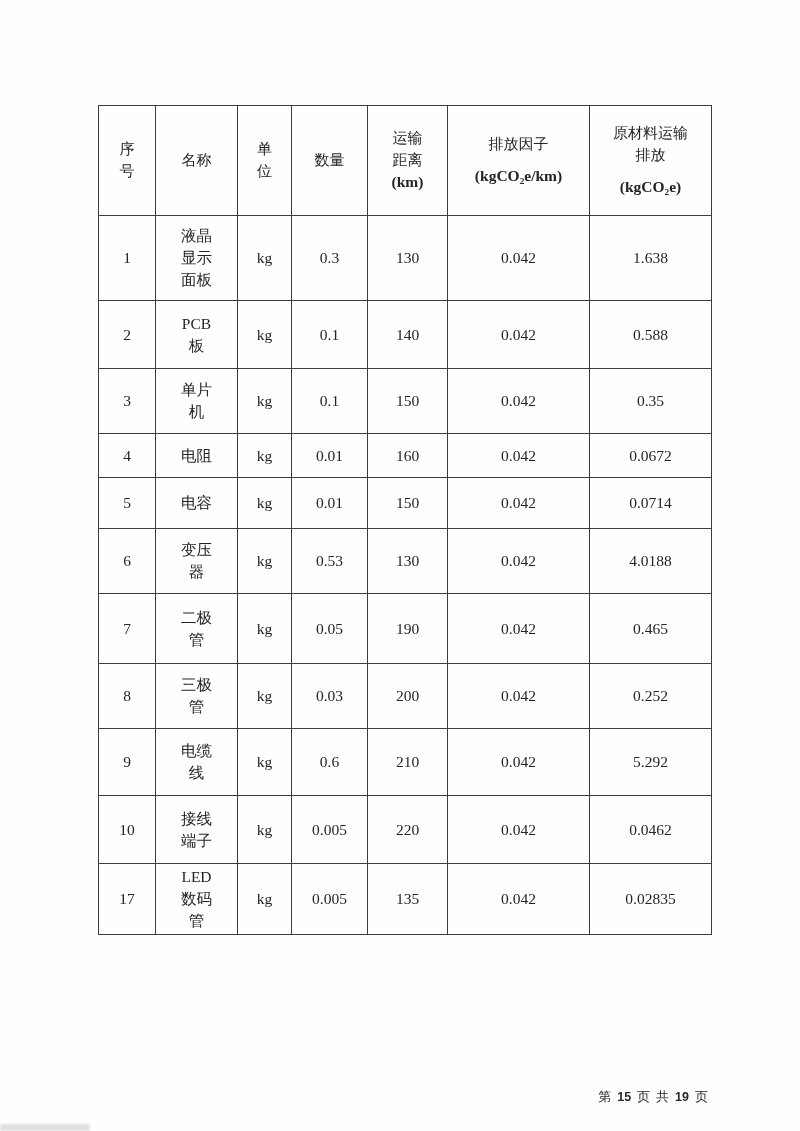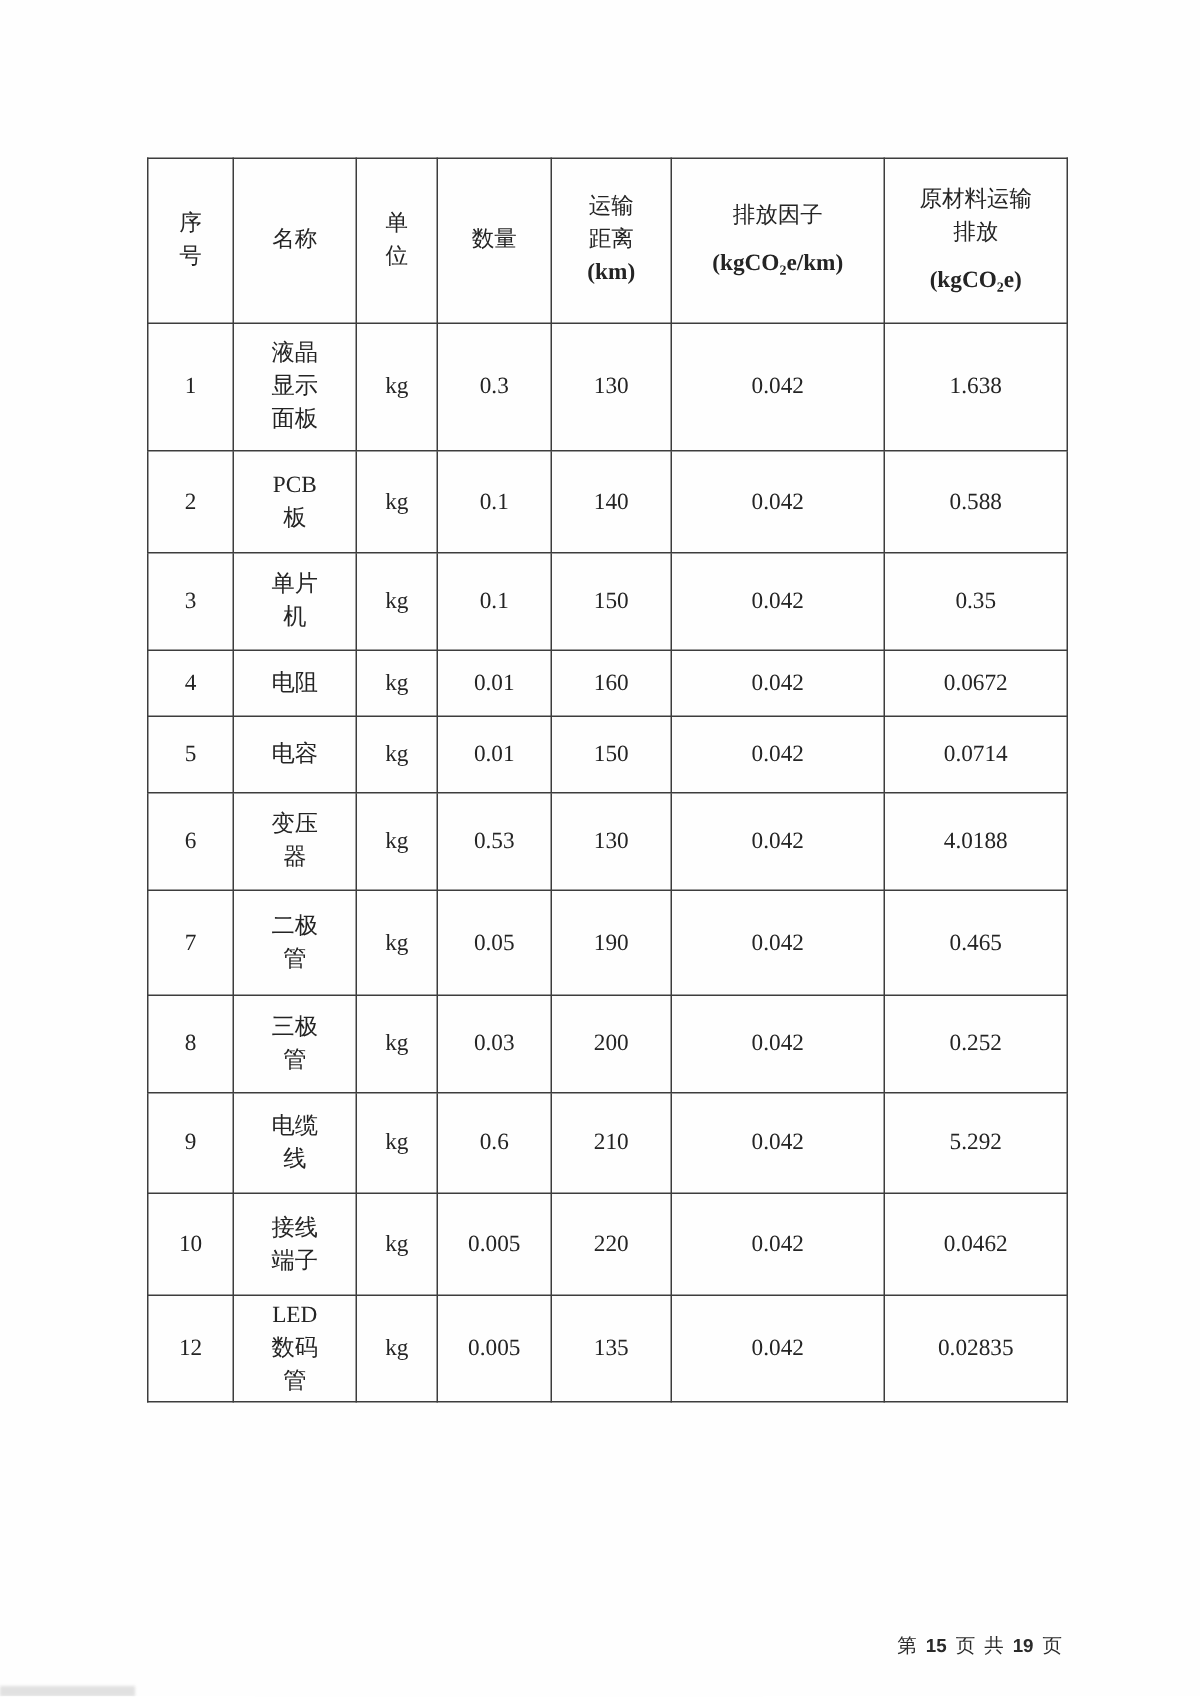--- a/index.html
+++ b/index.html
@@ -210,21 +210,21 @@
         <td>10</td>
         <td class="name">接线
 端子</td>
         <td>kg</td>
         <td>0.005</td>
         <td>220</td>
         <td>0.042</td>
         <td>0.0462</td>
       </tr>
       <tr>
-        <td>12</td>
+        <td>17</td>
         <td class="name">LED
 数码
 管</td>
         <td>kg</td>
         <td>0.005</td>
         <td>135</td>
         <td>0.042</td>
         <td>0.02835</td>
       </tr>
     </tbody>

